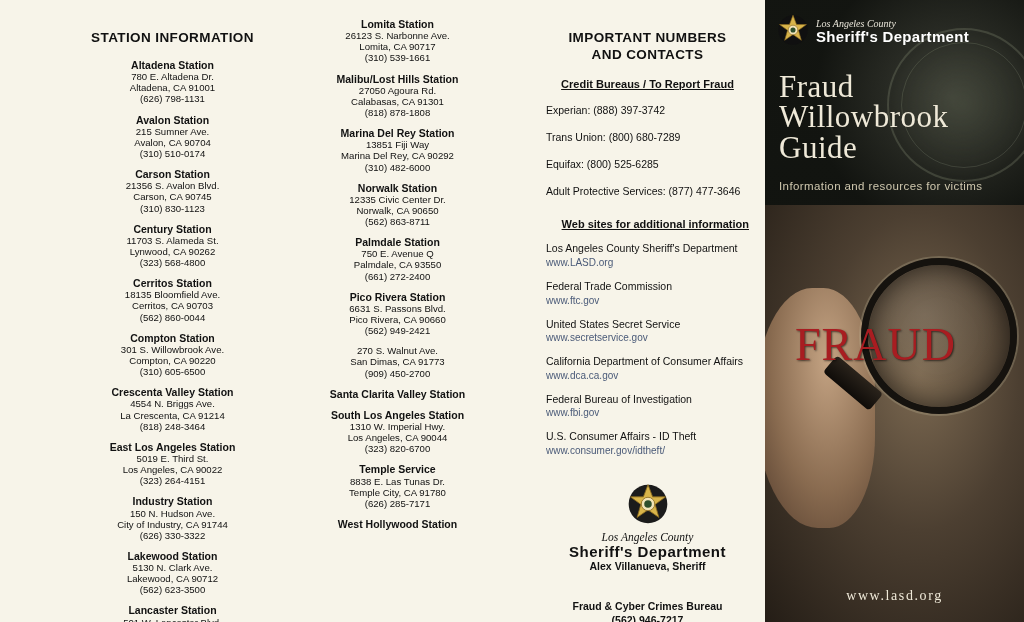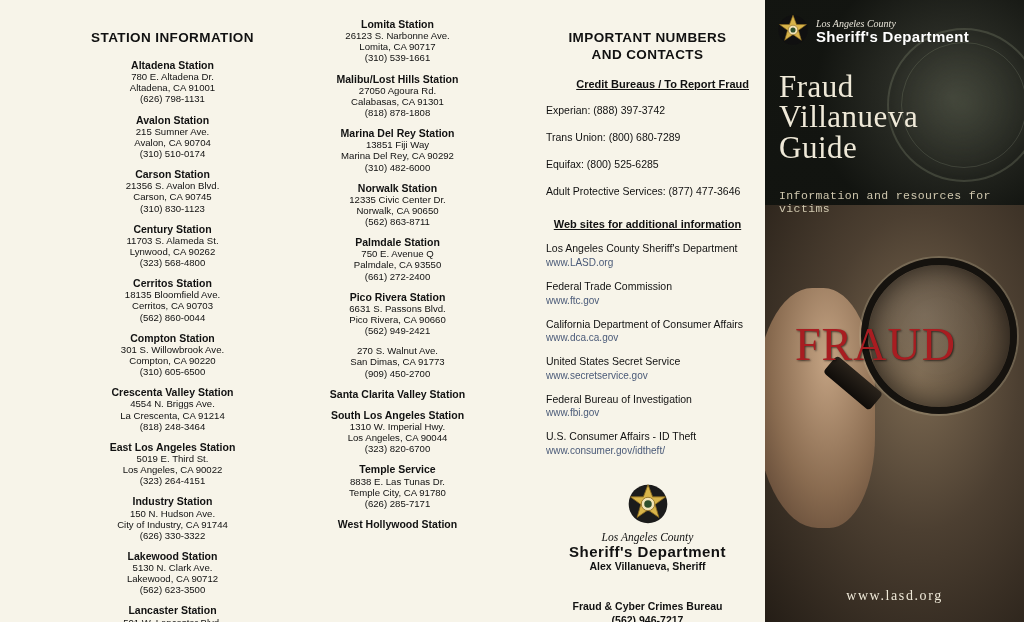--- a/index.html
+++ b/index.html
@@ -51,28 +51,28 @@
     font-size: 10.5px;
     display: block;
   }
   .station .addr {
     font-size: 9.6px;
     display: block;
   }
 
   
   .sub-head {
-    text-align: right;
+    text-align: center;
     font-weight: bold;
     font-size: 11px;
     text-decoration: underline;
     margin: 12px 0 14px 0;
   }
   .sub-head.left {
-    text-align: center;
+    text-align: right;
     margin: 20px 0 12px 0;
   }
   .contact-line {
     font-size: 10.5px;
     margin-bottom: 14px;
     line-height: 1.25;
   }
   .weblink {
     font-size: 10.5px;
     margin-bottom: 11px;
@@ -201,23 +201,23 @@
     line-height: .98;
   }
   .cover-title span {
     display: block;
     font-size: 31px;
     letter-spacing: .5px;
   }
   .cover-sub {
     position: absolute;
     left: 14px;
-    top: 189px;
+    top: 180px;
     color: #cfc7ae;
-    font-family: Liberation Mono, monospace;
+    font-family: Liberation Sans, sans-serif;
     font-size: 11.5px;
     letter-spacing: .4px;
   }
   .fraud-word {
     position: absolute;
     left: 30px;
     top: 318px;
     color: #a81d21;
     font-family: "Liberation Serif", serif;
     font-size: 46px;
@@ -423,26 +423,26 @@
 
     <div class="weblink">
       <span>Los Angeles County Sheriff's Department</span>
       <span class="url">www.LASD.org</span>
     </div>
     <div class="weblink">
       <span>Federal Trade Commission</span>
       <span class="url">www.ftc.gov</span>
     </div>
     <div class="weblink">
+      <span>United States Secret Service</span>
+      <span class="url">www.secretservice.gov</span>
+    </div>
+    <div class="weblink">
       <span>California Department of Consumer Affairs</span>
       <span class="url">www.dca.ca.gov</span>
-    </div>
-    <div class="weblink">
-      <span>United States Secret Service</span>
-      <span class="url">www.secretservice.gov</span>
     </div>
     <div class="weblink">
       <span>Federal Bureau of Investigation</span>
       <span class="url">www.fbi.gov</span>
     </div>
     <div class="weblink">
       <span>U.S. Consumer Affairs - ID Theft</span>
       <span class="url">www.consumer.gov/idtheft/</span>
     </div>
 
@@ -492,21 +492,21 @@
         </svg>
       </span>
       <span class="txt">
         <span class="county">Los Angeles County</span>
         <span class="dept">Sheriff's Department</span>
       </span>
     </div>
 
     <div class="cover-title">
       <span>Fraud</span>
-      <span>Villanueva</span>
+      <span>Willowbrook</span>
       <span>Guide</span>
     </div>
 
     <div class="cover-sub">Information and resources for victims</div>
 
     <div class="cover-url">www.lasd.org</div>
   </div>
 
 </div>
 

